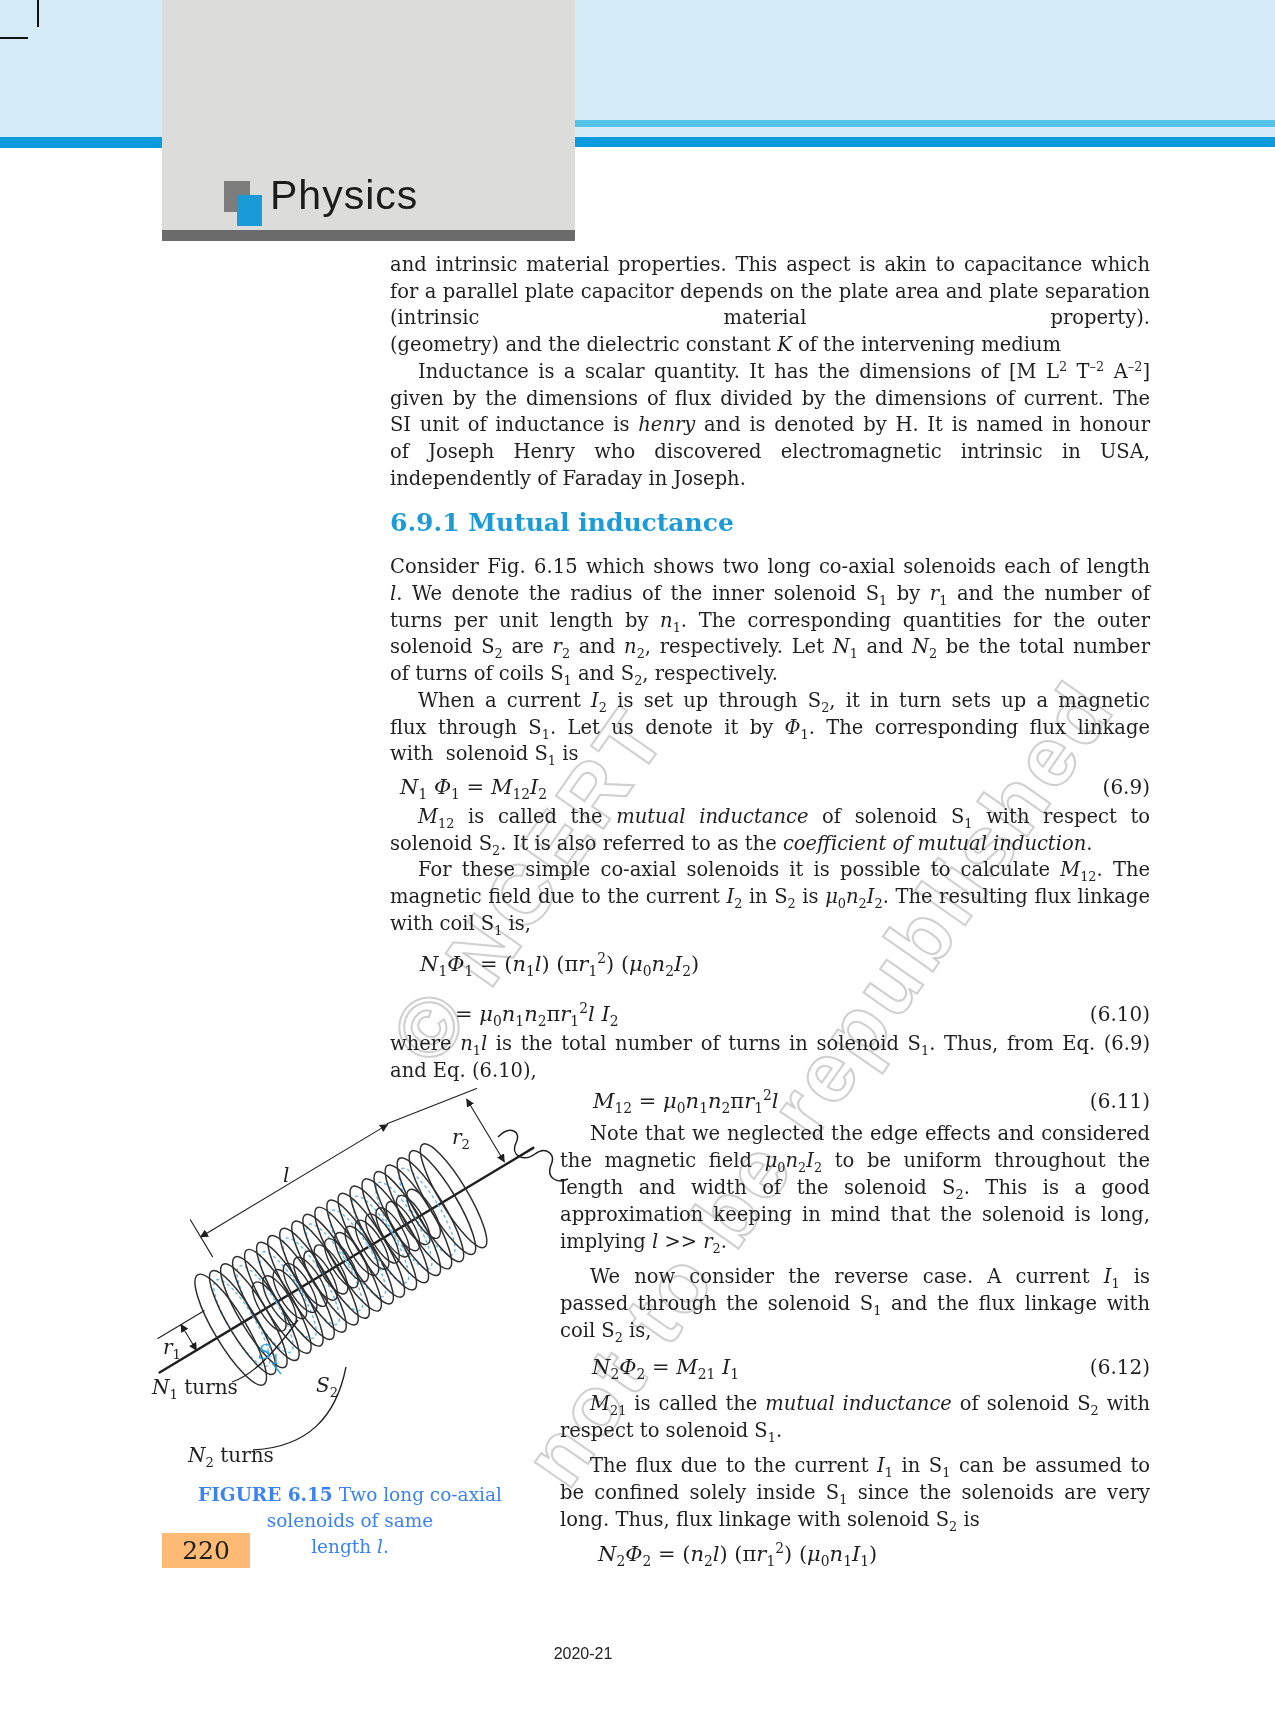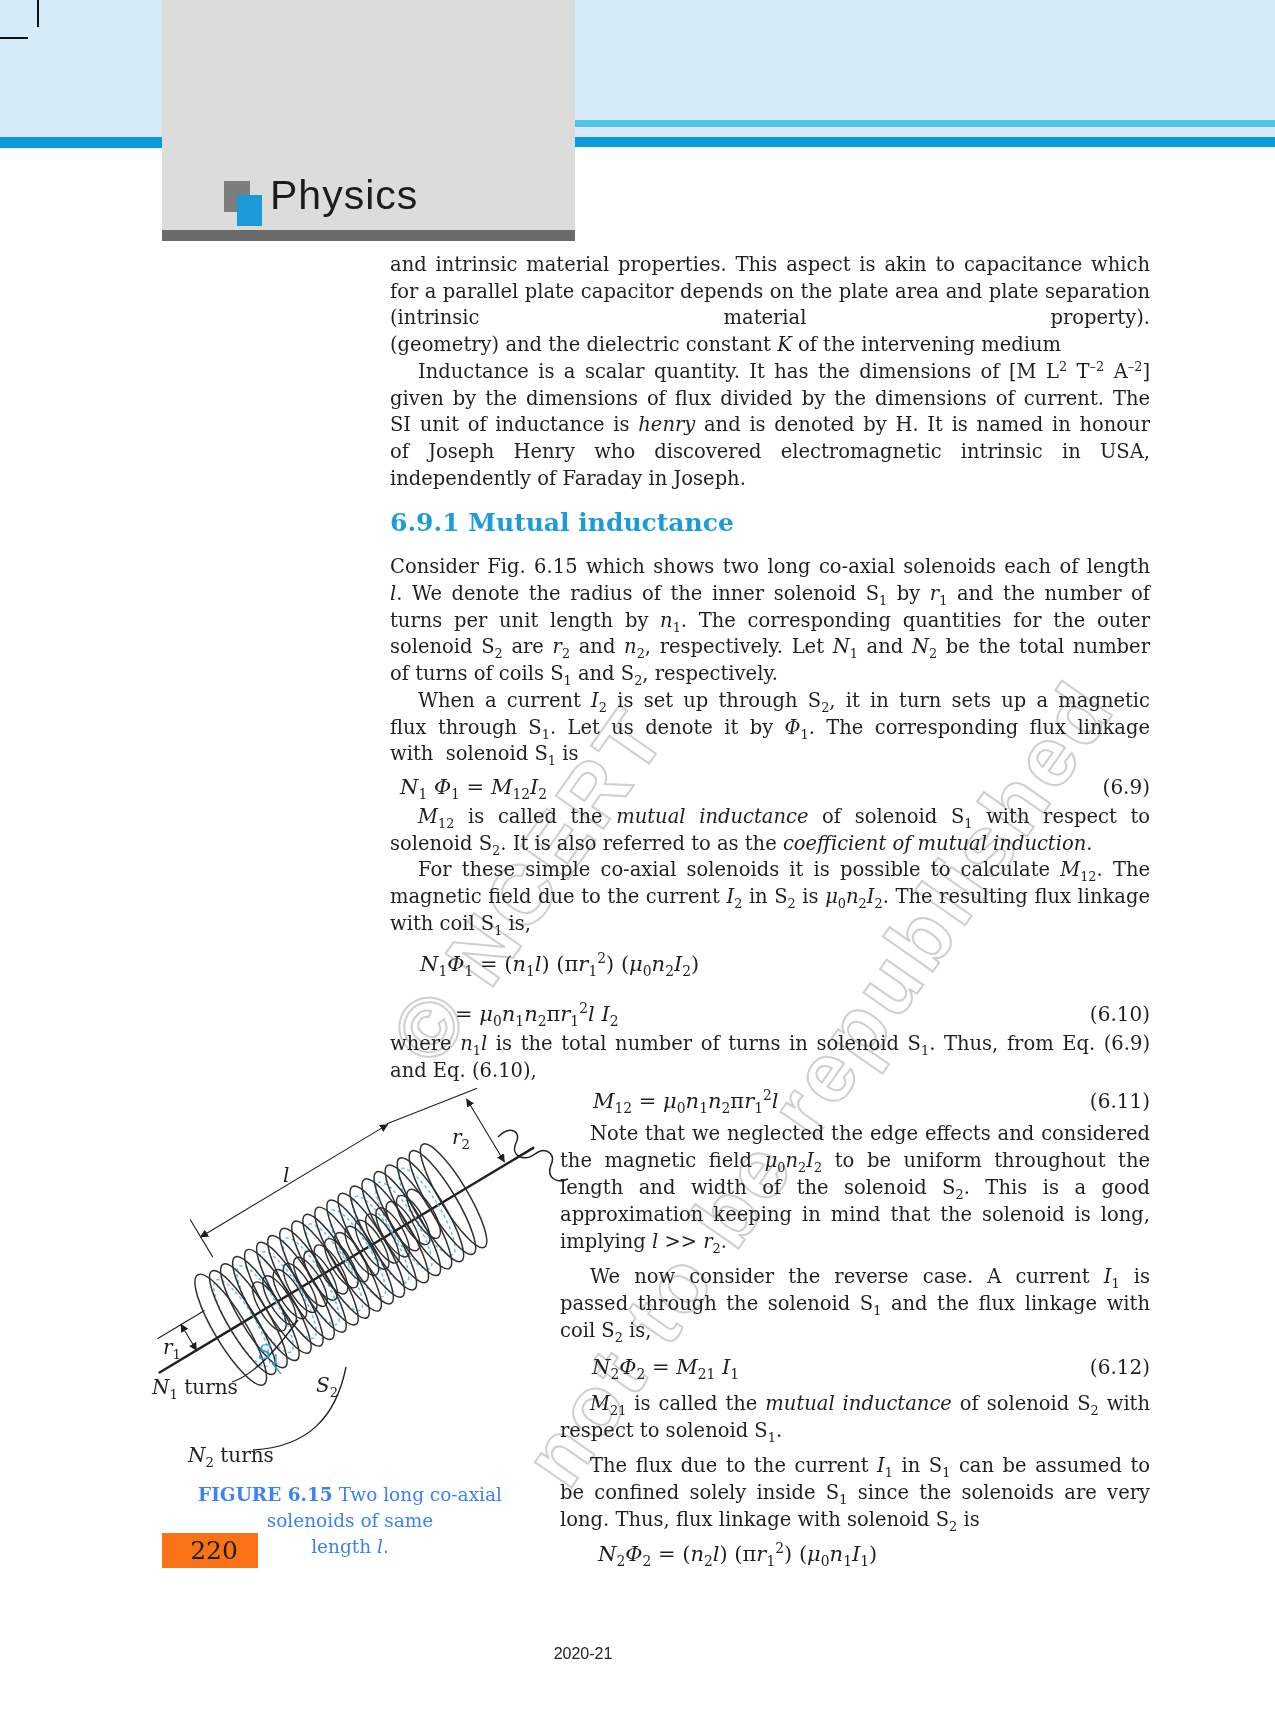--- a/index.html
+++ b/index.html
@@ -61,22 +61,22 @@
   .lab-l{left:143px;top:83px;font-style:italic;}
   .lab-r2{left:312px;top:45px;}
   .lab-r1{left:23px;top:255px;}
   .lab-n1{left:12px;top:295px;}
   .lab-s1{left:118px;top:260px;color:#2aa3dc;}
   .lab-s2{left:176px;top:293px;}
   .lab-n2{left:48px;top:363px;}
   .caption{margin-top:402px;text-align:center;color:#3b82f6;font-size:18.5px;line-height:26px;}
   .caption b{font-weight:bold;}
   
-  .pagenum{position:absolute;left:162px;top:1533px;width:88px;height:35px;background:#f97316;
-      display:flex;align-items:center;justify-content:center;font-size:25px;z-index:2;padding-left:8px;}
+  .pagenum{position:absolute;left:162px;top:1533px;width:88px;height:35px;background:#fdba74;
+      display:flex;align-items:center;justify-content:center;font-size:25px;z-index:2;}
   .footer{position:absolute;left:0;top:1645px;width:1166px;text-align:center;
       font-family:Liberation Sans, sans-serif;font-size:16px;color:#222;z-index:2;}
 </style>
 </head>
 <body>
 
 <div id="page">
 
   <div class="wm wm1">© NCERT</div>
   <div class="wm wm2">not to be republished</div>

